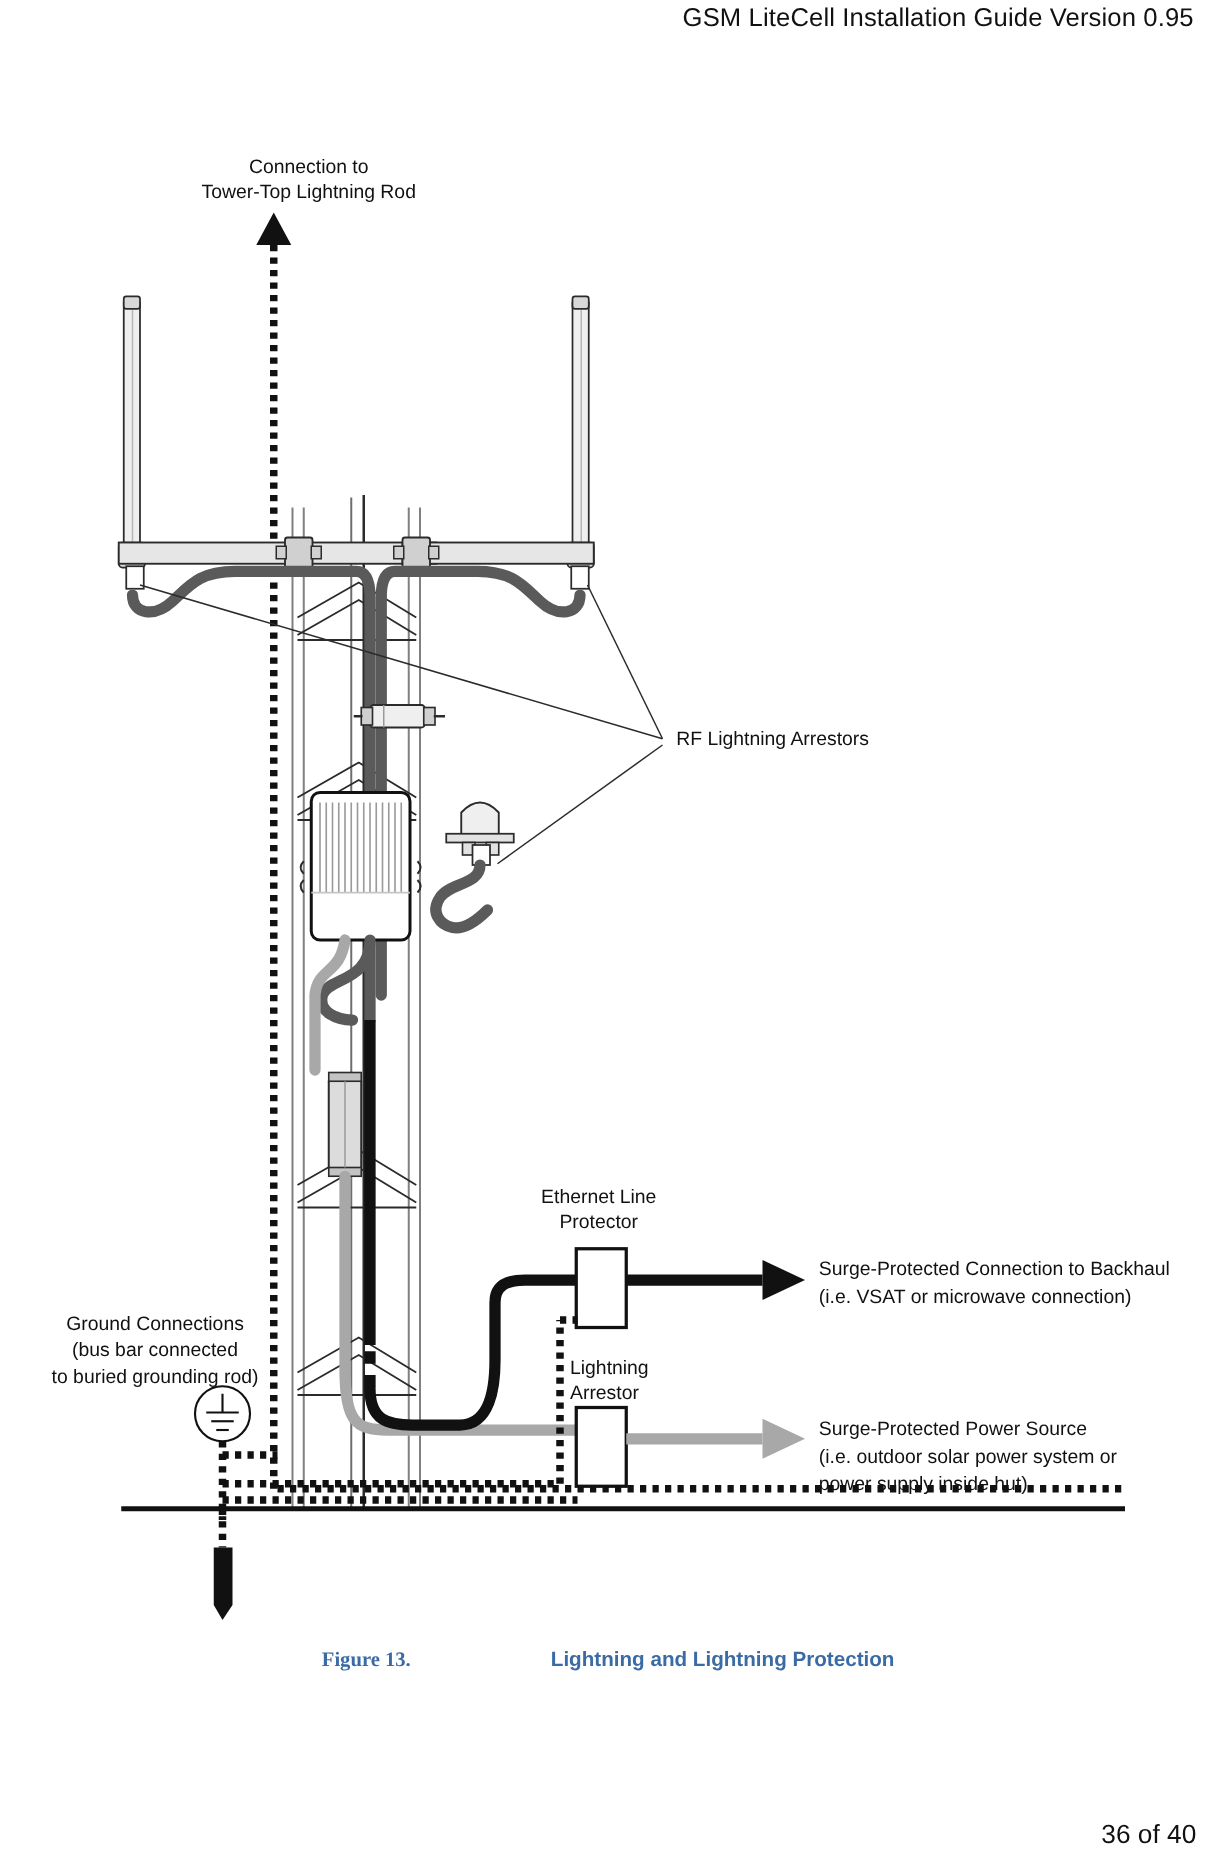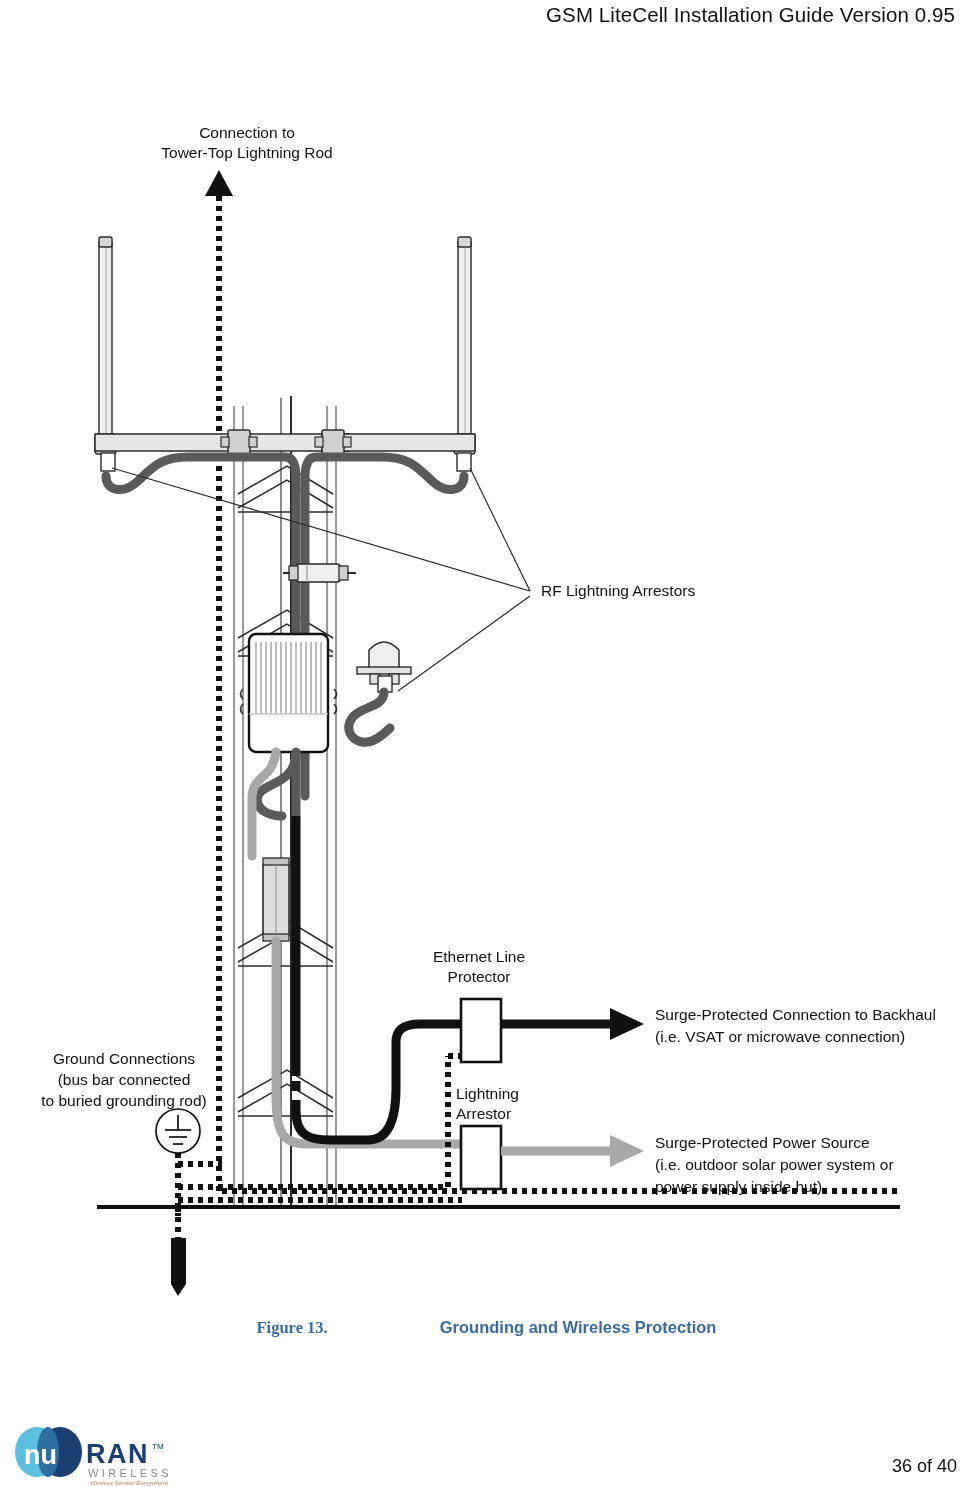--- a/index.html
+++ b/index.html
@@ -83,21 +83,21 @@
     text-align: center;
     font-size: 18.5px;
     font-weight: bold;
     letter-spacing: 0.2px;
     color: #111;
   }
   .footer-pageno {
     position: absolute;
     right: 16px;
     top: 32px;
-    font-size: 18px;
+    font-size: 21px;
     color: #111;
   }
   .dtext {
     font-family: "Liberation Sans", sans-serif;
     font-size: 15.5px;
     fill: #111;
   }
 </style>
 </head>
 <body>
@@ -294,35 +294,23 @@
       </g>
 
       <line x1="97" y1="1111" x2="900" y2="1111" stroke="#111" stroke-width="4"></line>
       <line x1="178" y1="1111" x2="178" y2="1142" stroke="#111" stroke-width="6" stroke-dasharray="5 5"></line>
       <path d="M171,1142 L186,1142 L186,1188 L178,1200 L171,1188 Z" fill="#111"></path>
 
     </svg>
   </div>
 
   <div class="figure-caption">
-    <span class="cap-num">Figure 13.</span><span class="cap-gap"></span><span>Grounding and Wireless Protection</span>
+    <span class="cap-num">Figure 13.</span><span class="cap-gap"></span><span>Lightning and Lightning Protection</span>
   </div>
 
   <div class="footer">
 
-    <div class="footer-logo">
-      <svg width="165" height="61" viewBox="0 0 165 61" xmlns="http://www.w3.org/2000/svg">
-        <ellipse cx="27" cy="26" rx="22" ry="25" fill="#5bbfe0"></ellipse>
-        <ellipse cx="50" cy="26" rx="22" ry="25" fill="#1c3f73"></ellipse>
-        <ellipse cx="38" cy="26" rx="11" ry="25" fill="#2f6ea0"></ellipse>
-        <text x="14" y="38" font-family="'Liberation Sans', sans-serif" font-size="27" font-weight="bold" fill="#ffffff">nu</text>
-        <text x="76" y="37" font-family="'Liberation Sans', sans-serif" font-size="27" font-weight="bold" fill="#1c3f73" letter-spacing="1.5">RAN</text>
-        <text x="142" y="23" font-family="'Liberation Sans', sans-serif" font-size="8" fill="#1c3f73">TM</text>
-        <text x="78" y="51" font-family="'Liberation Sans', sans-serif" font-size="11" fill="#8a8a8a" letter-spacing="3.4">WIRELESS</text>
-        <text x="80" y="59" font-family="'Liberation Sans', sans-serif" font-size="6" fill="#b08a6a" font-style="italic">Wireless Service Everywhere</text>
-      </svg>
-    </div>
 
 
     <div class="footer-pageno">36 of 40</div>
   </div>
 
 </div>
 
 </body></html>

